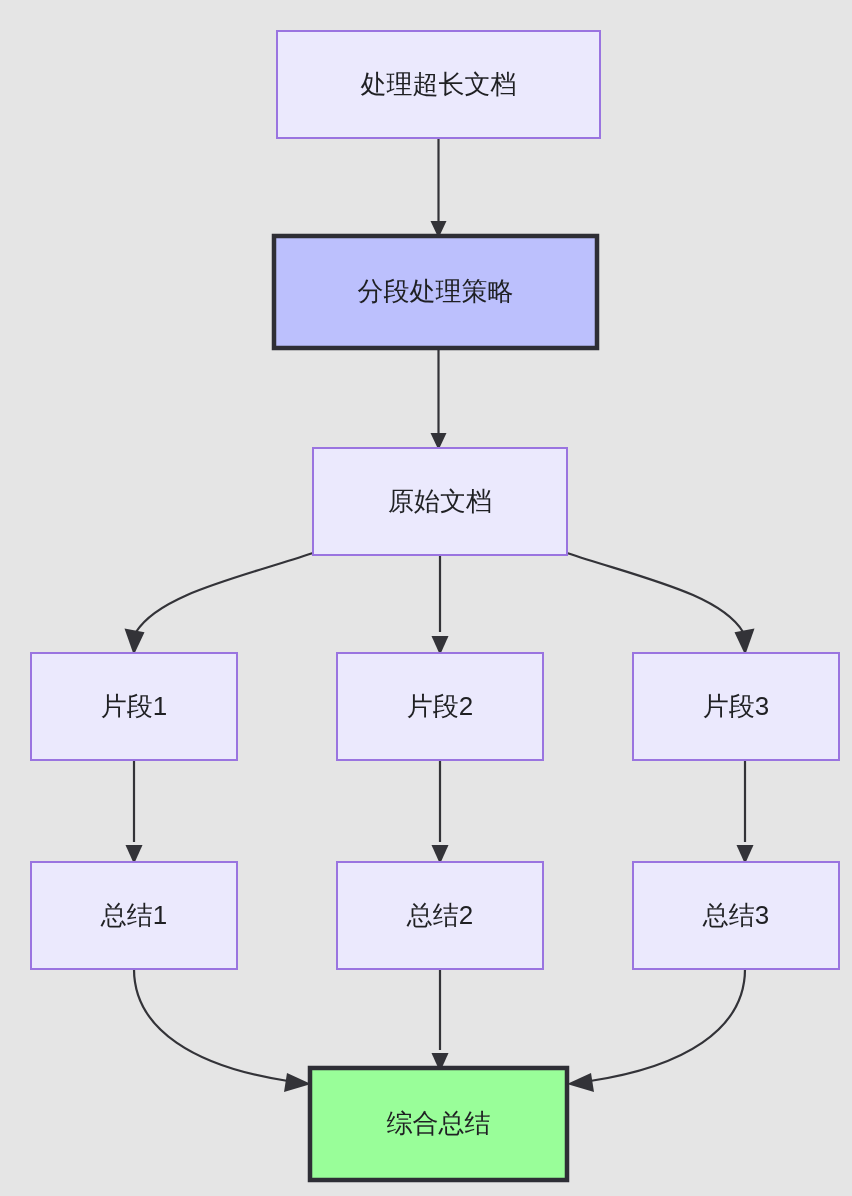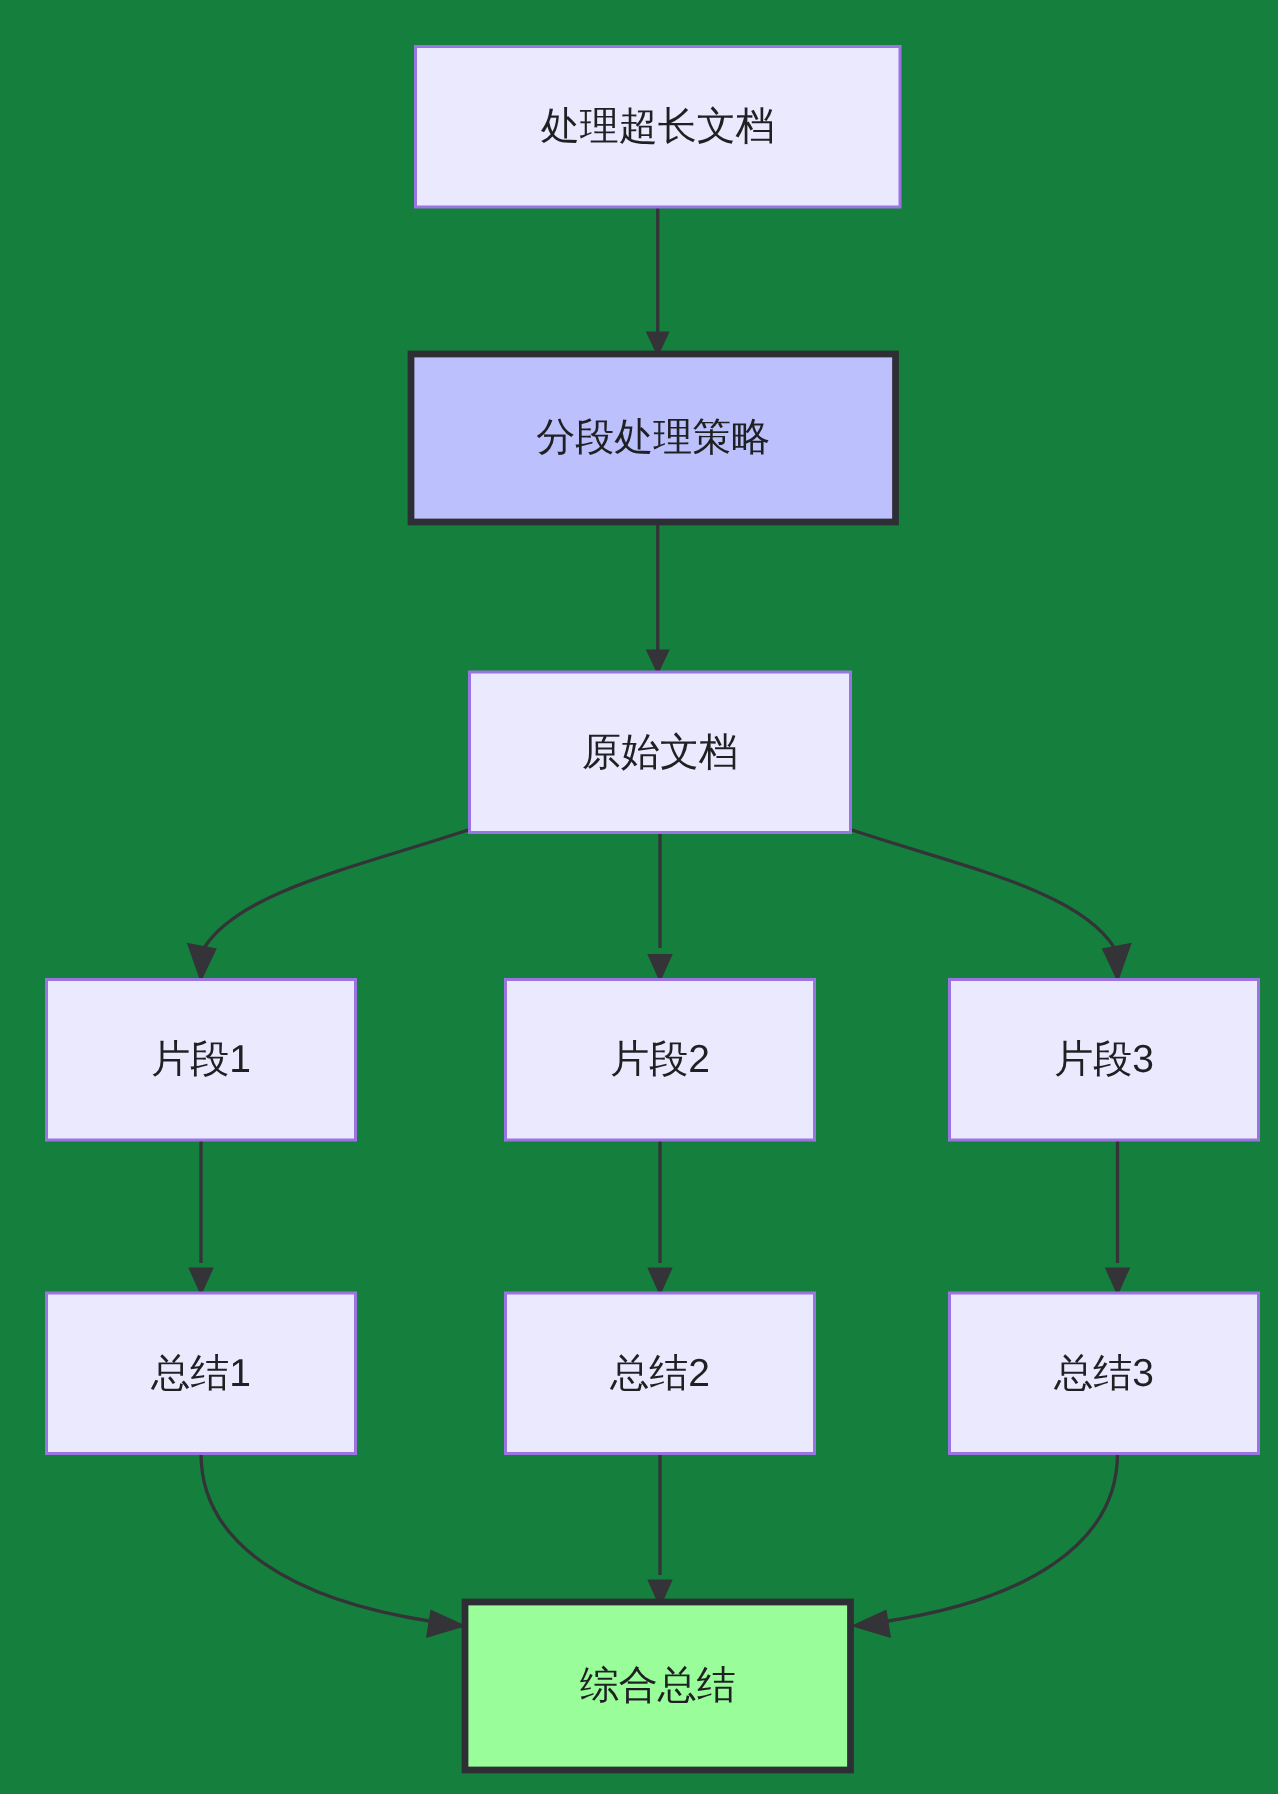--- a/index.html
+++ b/index.html
@@ -11,21 +11,21 @@
   body {
     width: 852px;
     height: 1196px;
     font-family: "Liberation Sans", "DejaVu Sans", sans-serif;
     overflow: hidden;
   }
   #diagram-root {
     position: relative;
     width: 852px;
     height: 1196px;
-    background: #15803d;
+    background: #e5e5e5;
   }
   svg.flow {
     display: block;
     width: 852px;
     height: 1196px;
   }
   .node-rect {
     stroke-width: 2px;
   }
   .node-rect.thick {

